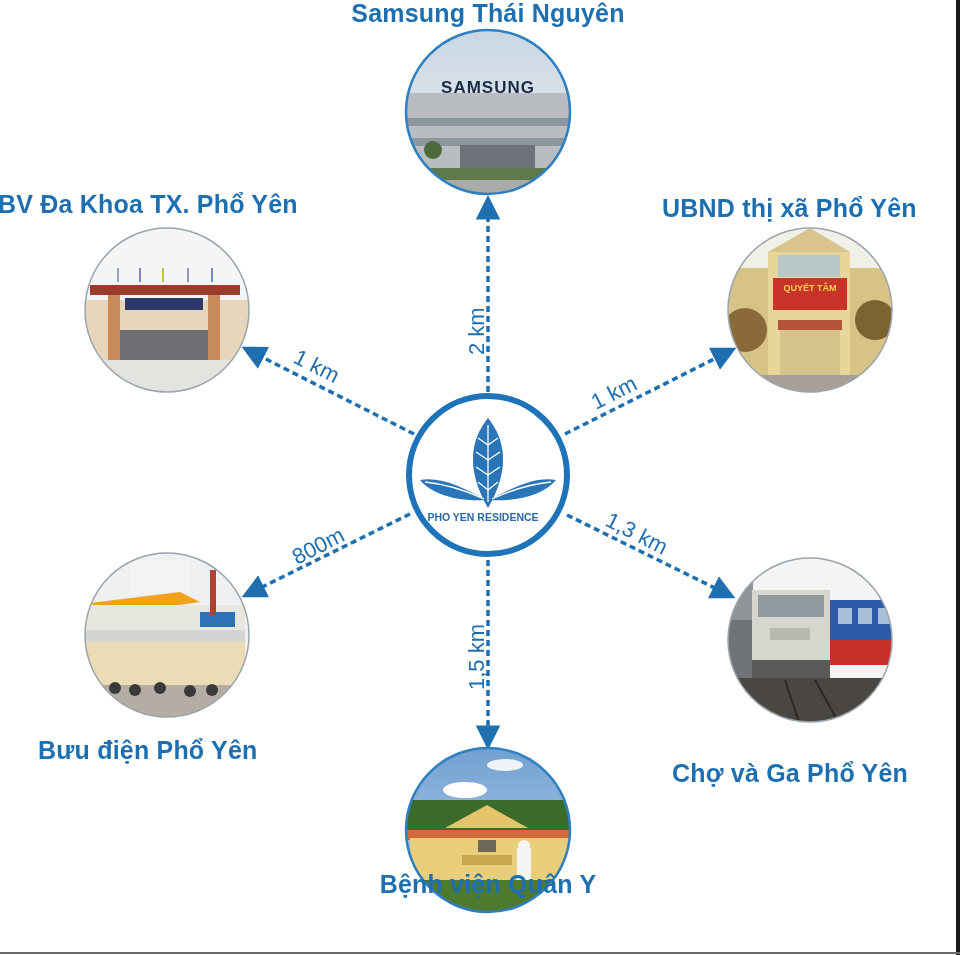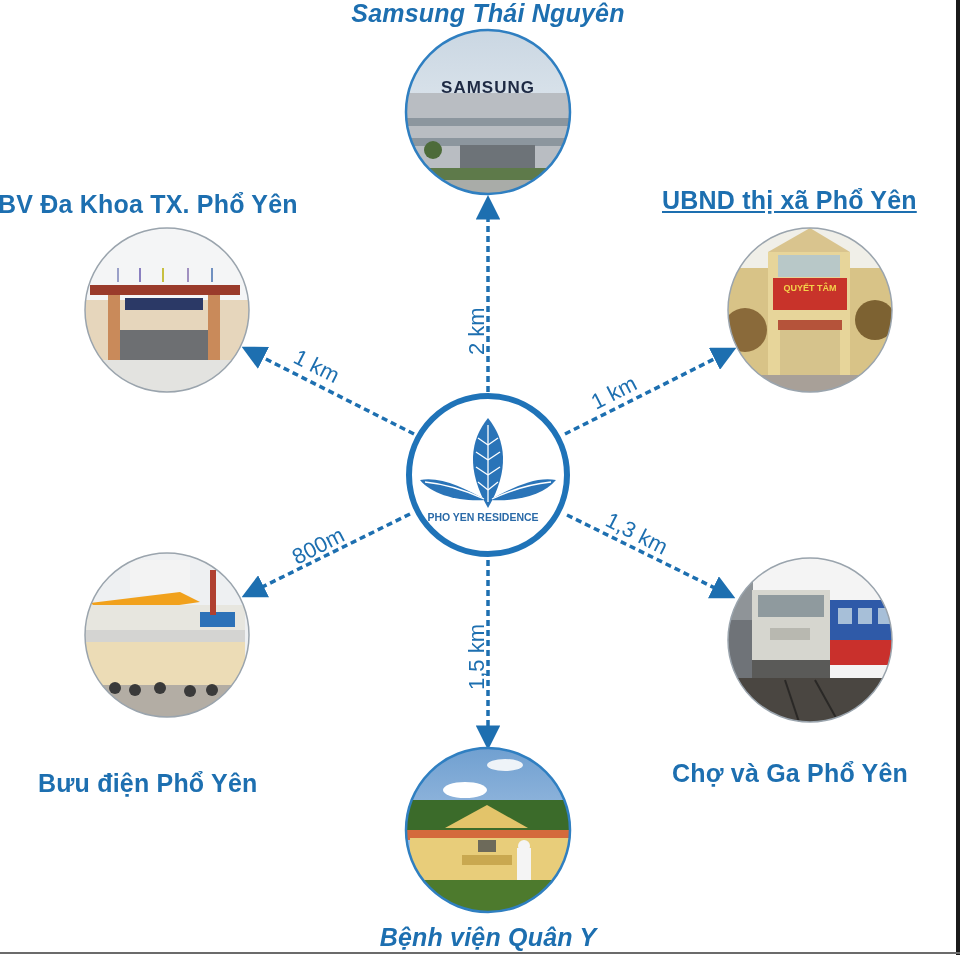--- a/index.html
+++ b/index.html
@@ -11,21 +11,21 @@
   .frame-right {
     position: absolute; left: 956px; top: 0; width: 4px; height: 955px; background: #1a1a1a;
   }
   .frame-bottom {
     position: absolute; left: 0; top: 952px; width: 960px; height: 2px; background: #6b6b6b;
   }
   .title {
     position: absolute; color: #1d6fb0; font-weight: bold; font-size: 25px;
     white-space: nowrap; line-height: 1; letter-spacing: 0.2px;
   }
-  .title.center { transform: translateX(-50%); font-style: italic; }
+  .title.center { transform: translateX(-50%); }
   svg.diagram { position: absolute; left: 0; top: 0; }
   .dist { fill: #1d6fb0; font-family: "Liberation Sans", sans-serif; font-size: 22px; }
   .logo-text { fill: #2a6aa8; font-family: "Liberation Sans", sans-serif; font-weight: bold; font-size: 10.5px; }
   .photo-label { font-family: "Liberation Sans", sans-serif; font-weight: bold; }
 </style>
 </head>
 <body>
 
 <svg class="diagram" width="960" height="955" viewBox="0 0 960 955" xmlns="http://www.w3.org/2000/svg">
   <defs>
@@ -200,19 +200,19 @@
         <line x1="488" y1="490" x2="498" y2="482"></line>
       <path d="M484,499 C465,490 445,484 425,482"></path>
       <path d="M492,499 C511,490 531,484 551,482"></path>
     </g>
     <text class="logo-text" x="483" y="521" text-anchor="middle">PHO YEN RESIDENCE</text>
   </g>
 </svg>
 
 <div class="title center" style="left:488px; top:1px;">Samsung Thái Nguyên</div>
 <div class="title" style="left:-2px; top:192px;">BV Đa Khoa TX. Phổ Yên</div>
-<div class="title" style="left:662px; top:188px;text-decoration:underline;">UBND thị xã Phổ Yên</div>
-<div class="title" style="left:38px; top:771px;">Bưu điện Phổ Yên</div>
+<div class="title" style="left:662px; top:196px;">UBND thị xã Phổ Yên</div>
+<div class="title" style="left:38px; top:738px;">Bưu điện Phổ Yên</div>
 <div class="title" style="left:672px; top:761px;">Chợ và Ga Phổ Yên</div>
-<div class="title center" style="left:488px; top:925px;">Bệnh viện Quân Y</div>
+<div class="title center" style="left:488px; top:872px;">Bệnh viện Quân Y</div>
 
 <div class="frame-right"></div>
 <div class="frame-bottom"></div>
 
 </body></html>

